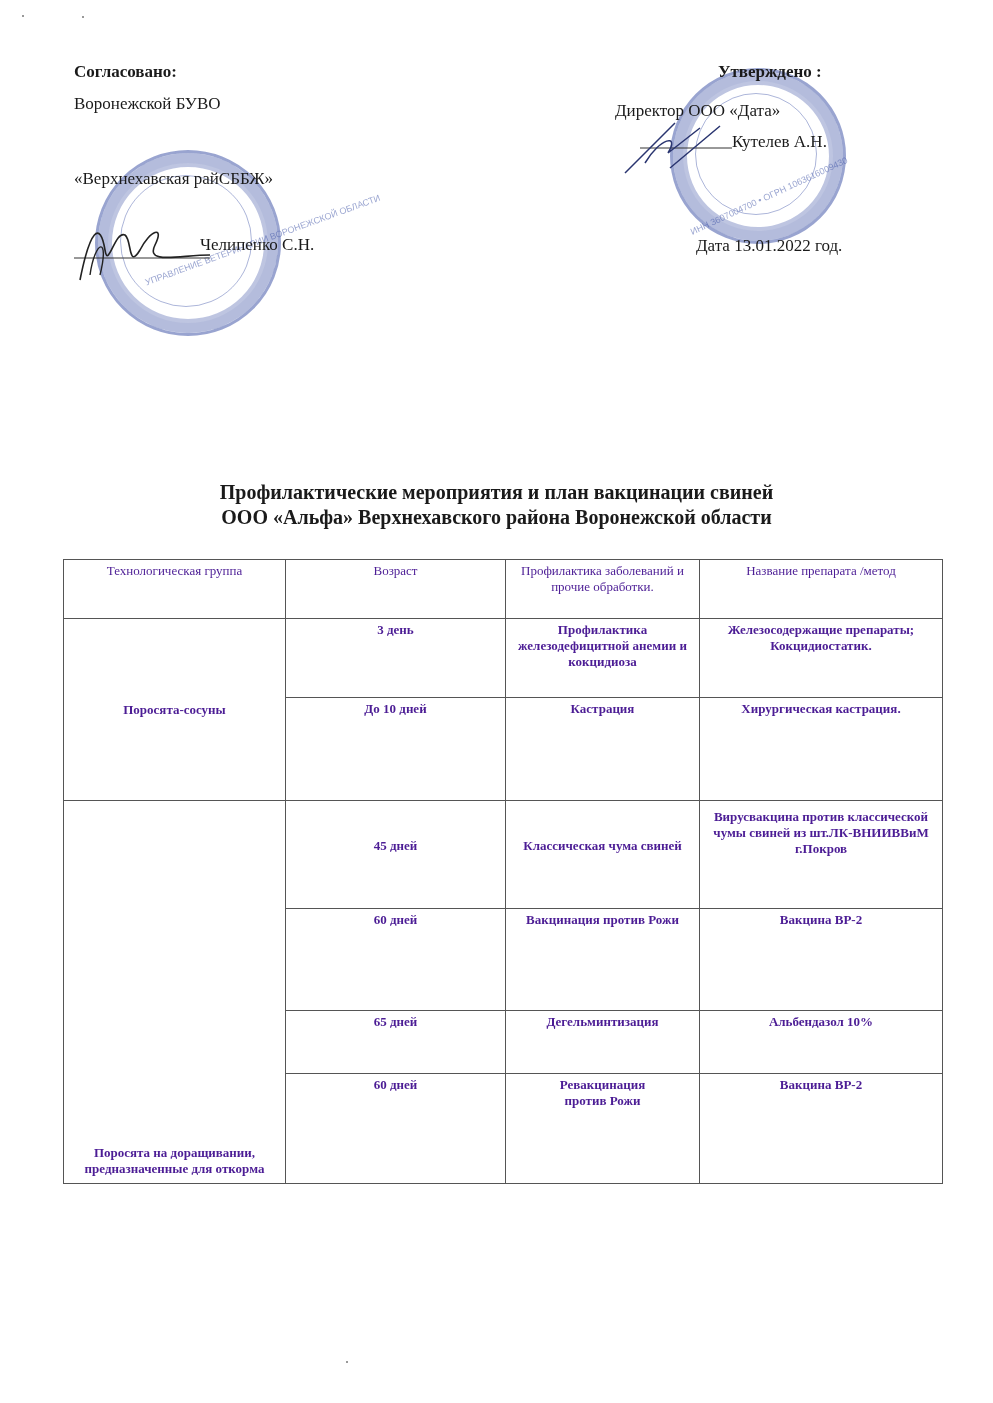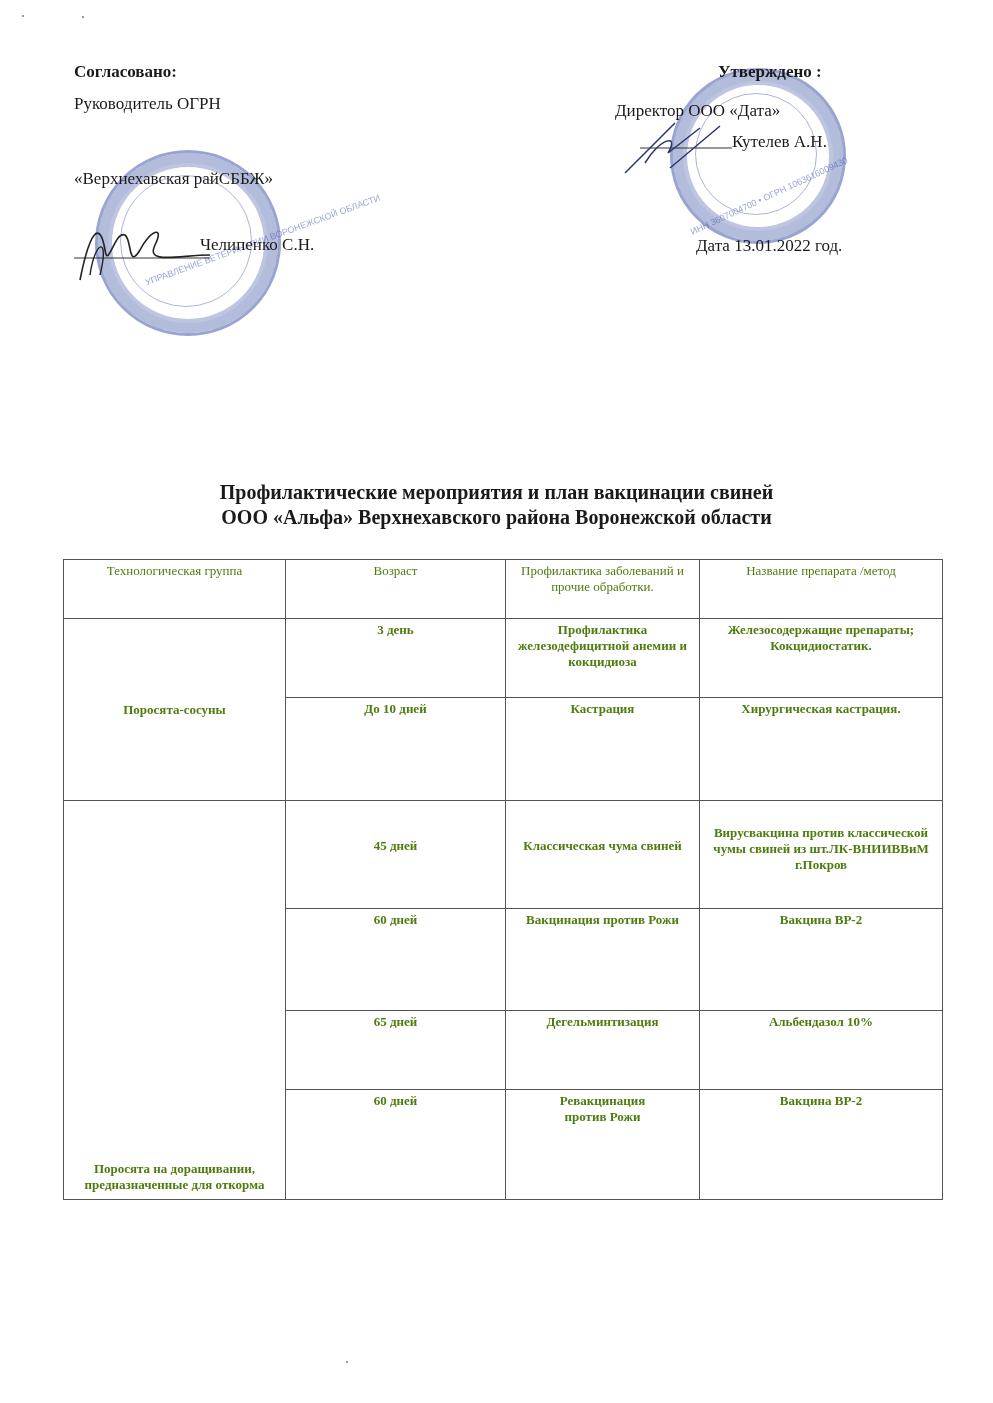--- a/index.html
+++ b/index.html
@@ -12,21 +12,21 @@
     
     .stamp { position: absolute; border-radius: 50%; border: 3px solid rgba(70,90,170,0.55);
              box-shadow: inset 0 0 0 10px rgba(70,90,170,0.08), inset 0 0 0 14px rgba(70,90,170,0.35); }
     .stamp-inner { position: absolute; border-radius: 50%; border: 1.5px solid rgba(70,90,170,0.45); }
     .stamp-text { position: absolute; color: rgba(70,90,170,0.55); font-family: "Liberation Sans", sans-serif;
                   font-size: 9px; white-space: nowrap; }
 
     .title { position: absolute; left: 0; width: 993px; text-align: center; font-weight: bold; font-size: 20px; }
 
     table.plan { position: absolute; left: 63px; top: 559px; border-collapse: collapse;
-                 font-family: "Liberation Serif", serif; font-size: 13px; font-weight: bold; color: #4d7c0f; }
+                 font-family: "Liberation Serif", serif; font-size: 13px; font-weight: bold; color: #4c1d95; }
     table.plan td, table.plan th { border: 1.3px solid #555; vertical-align: top; text-align: center;
                  padding: 3px 6px; line-height: 16px; }
     table.plan th { font-weight: normal; }
     table.plan td.group { vertical-align: middle; }
     table.plan td.group.bottom { vertical-align: bottom; padding-bottom: 6px; }
     .dot { position: absolute; width: 2px; height: 2px; background: #777; border-radius: 50%; }
   </style>
 </head>
 <body>
 
@@ -38,21 +38,21 @@
   <div class="stamp-inner" style="left:22px;top:22px;width:130px;height:130px;"></div>
   <div class="stamp-text" style="left:40px;top:82px;transform:rotate(-20deg);">УПРАВЛЕНИЕ ВЕТЕРИНАРИИ ВОРОНЕЖСКОЙ ОБЛАСТИ</div>
 </div>
 
 <div class="stamp" style="left:670px;top:68px;width:170px;height:170px;">
   <div class="stamp-inner" style="left:22px;top:22px;width:120px;height:120px;"></div>
   <div class="stamp-text" style="left:10px;top:120px;transform:rotate(-25deg);">ИНН 3607004700 • ОГРН 1063616009430</div>
 </div>
 
 <div class="abs hdr-text bold" style="left:74px;top:62px;">Согласовано:</div>
-<div class="abs hdr-text" style="left:74px;top:94px;">Руководитель  ОГРН</div>
+<div class="abs hdr-text" style="left:74px;top:94px;">Воронежской  БУВО</div>
 <div class="abs hdr-text" style="left:74px;top:169px;">«Верхнехавская райСББЖ»</div>
 <div class="abs hdr-text" style="left:200px;top:235px;">Челипенко С.Н.</div>
 <svg class="abs" style="left:70px;top:210px;" width="150" height="80">
   <line x1="4" y1="48" x2="140" y2="48" stroke="#333" stroke-width="1"></line>
   <path d="M10 70 C 20 20, 30 10, 35 40 C 38 60, 45 20, 55 25 C 62 30, 58 60, 70 40 C 80 20, 95 15, 85 35 C 75 55, 110 45, 140 45" fill="none" stroke="#222" stroke-width="1.6"></path>
   <path d="M20 65 C 25 30, 40 25, 30 65" fill="none" stroke="#222" stroke-width="1.4"></path>
 </svg>
 
 <div class="abs hdr-text bold" style="left:718px;top:62px;">Утверждено :</div>
 <div class="abs hdr-text" style="left:615px;top:101px;">Директор ООО   «Дата»</div>
@@ -90,28 +90,28 @@
   <tr style="height:103px;">
     <td>До 10 дней</td>
     <td>Кастрация</td>
     <td>Хирургическая кастрация.</td>
   </tr>
 
   <tr style="height:108px;">
     <td class="group bottom" rowspan="4">Поросята  на доращивании, предназначенные для откорма</td>
     <td style="vertical-align:middle;padding-bottom:20px;">45 дней</td>
     <td style="vertical-align:middle;padding-bottom:20px;">Классическая чума свиней</td>
-    <td style="padding-top:24px;">Вирусвакцина против классической чумы свиней из шт.ЛК-ВНИИВВиМ  г.Покров</td>
+    <td style="padding-top:8px;">Вирусвакцина против классической чумы свиней из шт.ЛК-ВНИИВВиМ  г.Покров</td>
   </tr>
   <tr style="height:102px;">
     <td>60 дней</td>
     <td>Вакцинация против Рожи</td>
     <td>Вакцина ВР-2</td>
   </tr>
-  <tr style="height:79px;">
+  <tr style="height:63px;">
     <td>65 дней</td>
     <td>Дегельминтизация</td>
     <td>Альбендазол 10%</td>
   </tr>
   <tr style="height:110px;">
     <td>60 дней</td>
     <td style="padding-left:40px;padding-right:40px;">Ревакцинация против Рожи</td>
     <td>Вакцина ВР-2</td>
   </tr>
 </tbody>

